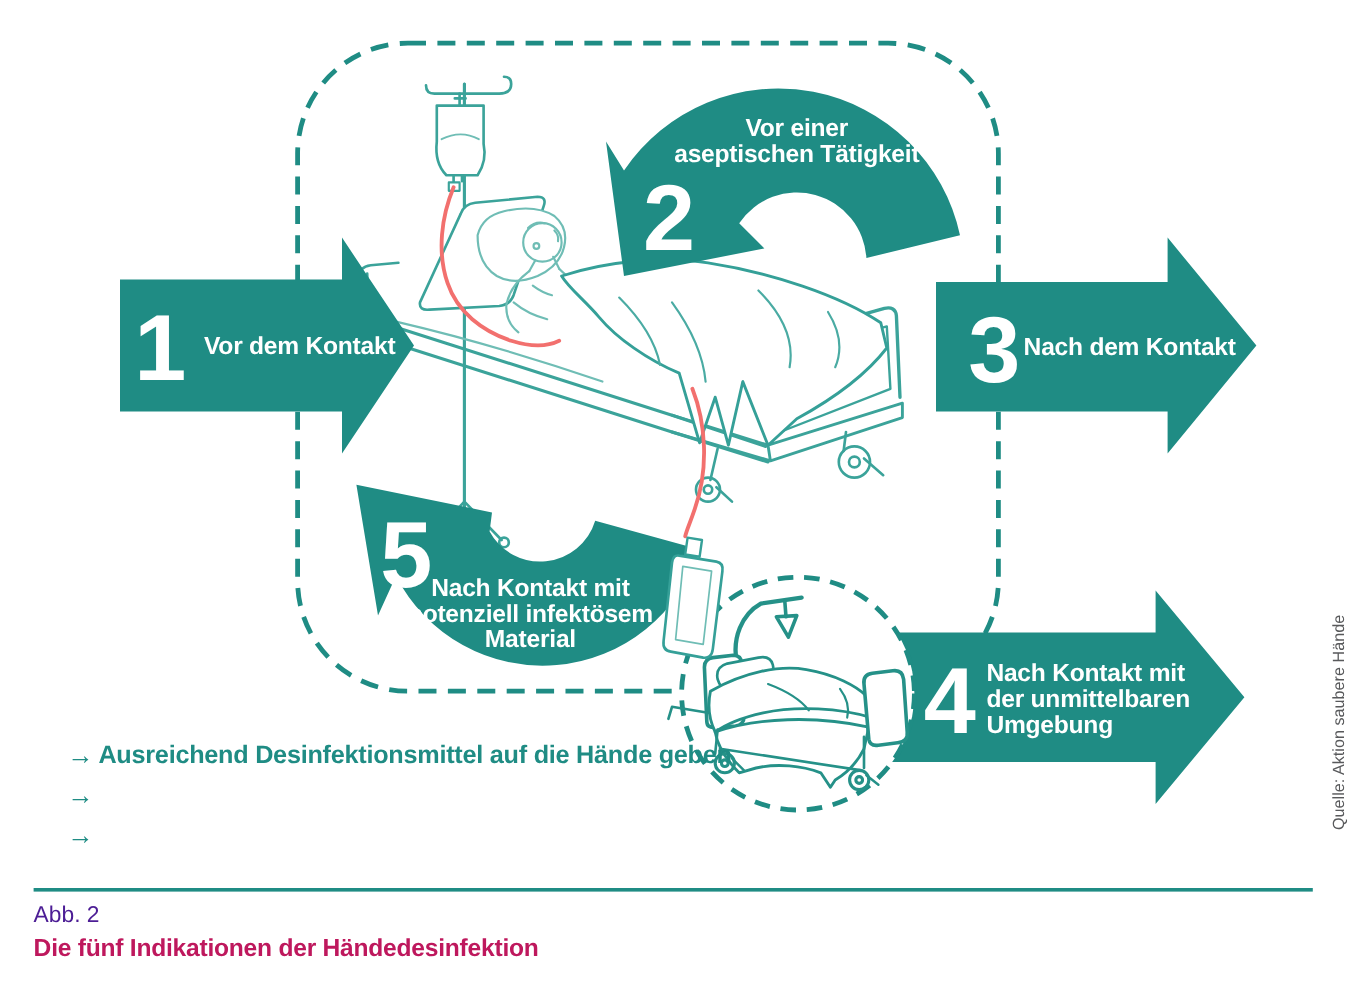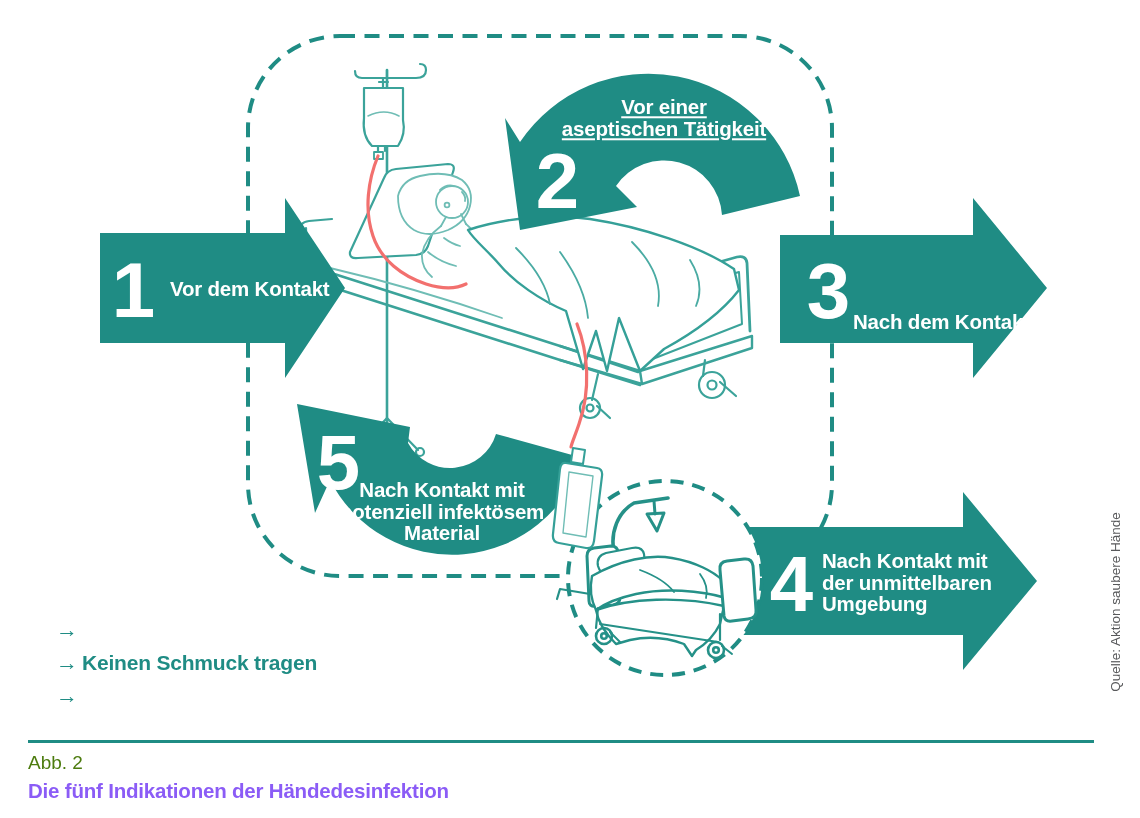--- a/index.html
+++ b/index.html
@@ -15,22 +15,22 @@
   .alabel{
     position:absolute;color:#ffffff;font-weight:700;font-size:20.5px;line-height:1.06;
     white-space:pre-line;letter-spacing:-0.2px;
   }
   .alabel.lmid{transform:translateY(-50%);}
   .alabel.cmid{transform:translate(-50%,-50%);text-align:center;}
   .notes{position:absolute;left:56px;top:613px;}
   .note-row{display:flex;align-items:center;height:33px;color:#1f8c84;font-weight:700;font-size:21px;letter-spacing:-0.2px;}
   .note-marker{width:26px;font-size:22px;font-weight:700;}
   .cap-rule{position:absolute;left:28px;top:740px;width:1066px;height:3px;background:#1f8c84;}
-  .cap-label{position:absolute;left:28px;top:752px;font-size:19px;color:#4d7c0f;}
-  .cap-title{position:absolute;left:28px;top:779px;font-size:20.5px;font-weight:700;color:#8b5cf6;letter-spacing:-0.2px;}
+  .cap-label{position:absolute;left:28px;top:752px;font-size:19px;color:#4c1d95;}
+  .cap-title{position:absolute;left:28px;top:779px;font-size:20.5px;font-weight:700;color:#be185d;letter-spacing:-0.2px;}
   .source{
     position:absolute;left:1023px;top:594px;width:186px;height:16px;
     transform:rotate(-90deg);color:#58595b;font-size:13.5px;text-align:center;white-space:nowrap;
   }
 </style>
 </head>
 <body>
 
 <div class="stage">
 
@@ -138,37 +138,37 @@
     </g>
   </svg>
 
   <div class="num" style="left:133px;top:290px;">1</div>
   <div class="num" style="left:557px;top:181px;">2</div>
   <div class="num" style="left:828px;top:291px;">3</div>
   <div class="num" style="left:791px;top:584px;">4</div>
   <div class="num" style="left:338px;top:462px;">5</div>
 
   <div class="alabel lmid" style="left:170px;top:289px;">Vor dem Kontakt</div>
-  <div class="alabel cmid" style="left:664px;top:118px;text-decoration:underline;">Vor einer
+  <div class="alabel cmid" style="left:664px;top:118px;">Vor einer
 aseptischen Tätigkeit</div>
-  <div class="alabel lmid" style="left:853px;top:290px;margin-top:32px;">Nach dem Kontakt</div>
+  <div class="alabel lmid" style="left:853px;top:290px;">Nach dem Kontakt</div>
   <div class="alabel lmid" style="left:822px;top:583px;">Nach Kontakt mit
 der unmittelbaren
 Umgebung</div>
   <div class="alabel cmid" style="left:442px;top:512px;">Nach Kontakt mit
 potenziell infektösem
 Material</div>
 
   <div class="notes">
     <div class="note-row">
       <span class="note-marker">→</span>
+      <span>Ausreichend Desinfektionsmittel auf die Hände geben</span>
     </div>
     <div class="note-row">
       <span class="note-marker">→</span>
-      <span>Keinen Schmuck tragen</span>
     </div>
     <div class="note-row">
       <span class="note-marker">→</span>
     </div>
   </div>
 
   <div class="cap-rule"></div>
   <div class="cap-label">Abb. 2</div>
   <div class="cap-title">Die fünf Indikationen der Händedesinfektion</div>
 

